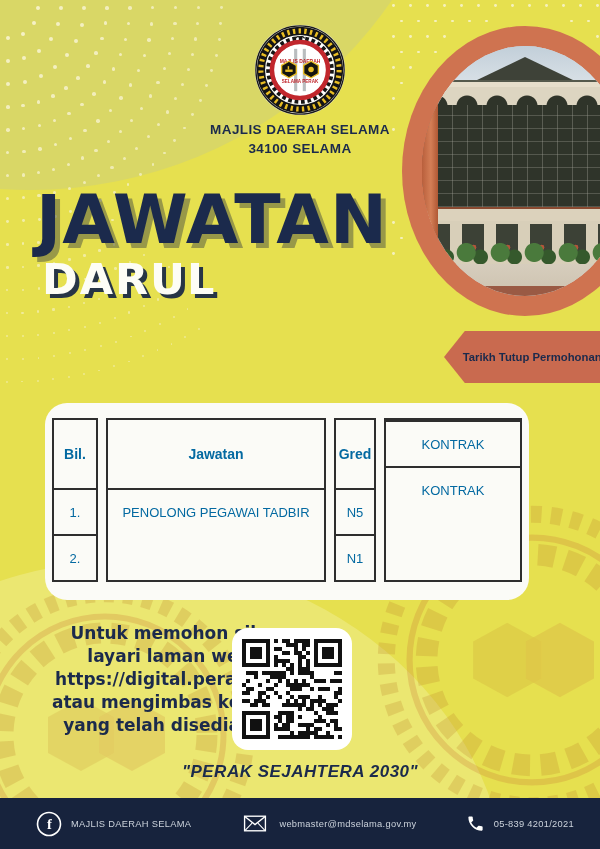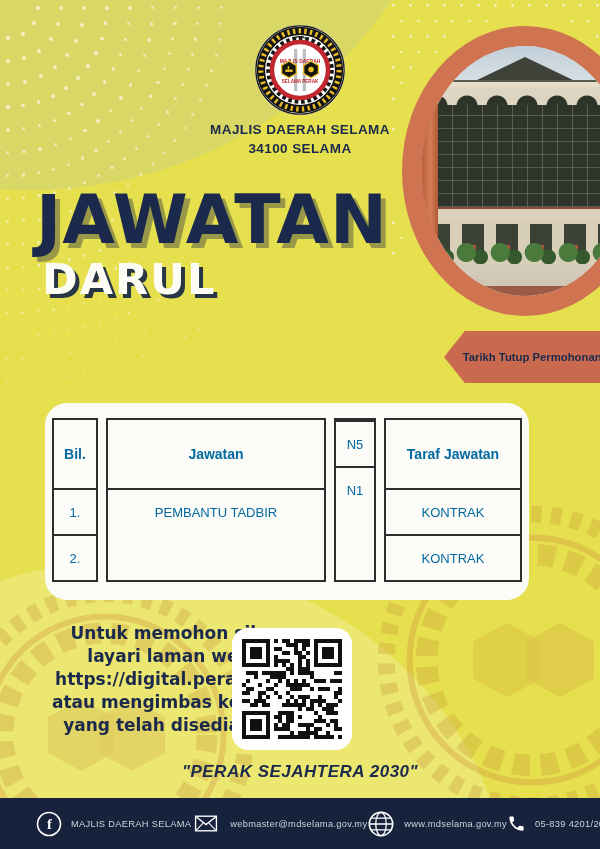--- a/index.html
+++ b/index.html
@@ -424,28 +424,28 @@
 
   <div class="card">
     <div class="vtable" id="vtable">
         <div class="tcol">
           <div class="tcell h">Bil.</div>
           <div class="tcell d">1.</div>
           <div class="tcell d">2.</div>
         </div>
         <div class="tcol">
           <div class="tcell h">Jawatan</div>
-          <div class="tcell d">PEMBANTU TADBIR</div>
+          <div class="tcell d">PENOLONG PEGAWAI TADBIR</div>
         </div>
         <div class="tcol">
+          <div class="tcell h">Gred</div>
           <div class="tcell d">N5</div>
           <div class="tcell d">N1</div>
         </div>
         <div class="tcol">
-          <div class="tcell h">Taraf Jawatan</div>
           <div class="tcell d">KONTRAK</div>
           <div class="tcell d">KONTRAK</div>
         </div>
       </div>
   </div>
 
   <div class="apply" id="apply-lines">
       <div>Untuk memohon sila</div>
       <div>layari laman web</div>
       <div>https://digital.perak.my</div>
@@ -781,30 +781,20 @@
           <svg viewBox="0 0 24 24" width="30" height="25">
             <rect x="2" y="5" width="20" height="14" fill="none" stroke="#fff" stroke-width="1.3"></rect>
             <path d="M2.5 5.5 L12 13 L21.5 5.5" fill="none" stroke="#fff" stroke-width="1.3"></path>
             <path d="M2.5 18.5 L9.2 11.6 M21.5 18.5 L14.8 11.6" stroke="#fff" stroke-width="1" fill="none"></path>
           </svg>
         </span>
         <span class="lbl">webmaster@mdselama.gov.my</span>
       </div>
       <div class="f-item">
         <span>
-          <svg viewBox="0 0 24 24" width="28" height="28">
-            <circle cx="12" cy="12" r="10" fill="none" stroke="#fff" stroke-width="1.4"></circle>
-            <ellipse cx="12" cy="12" rx="4.5" ry="10" fill="none" stroke="#fff" stroke-width="1.1"></ellipse>
-            <path d="M2 12 H22 M3.4 7 H20.6 M3.4 17 H20.6" stroke="#fff" stroke-width="1.1"></path>
-          </svg>
-        </span>
-        <span class="lbl">www.mdselama.gov.my</span>
-      </div>
-      <div class="f-item">
-        <span>
           <svg viewBox="0 0 24 24" width="19" height="19">
             <path d="M6.62 10.79c1.44 2.83 3.76 5.14 6.59 6.59l2.2-2.21c.27-.27.67-.36 1.02-.24 1.12.37 2.33.57 3.57.57.55 0 1 .45 1 1V20c0 .55-.45 1-1 1-9.39 0-17-7.61-17-17 0-.55.45-1 1-1h3.5c.55 0 1 .45 1 1 0 1.25.2 2.45.57 3.57.11.35.03.74-.25 1.02l-2.2 2.2z" fill="#fff"></path>
           </svg>
         </span>
         <span class="lbl">05-839 4201/2021</span>
       </div>
     </div>
 
 </div>
 

